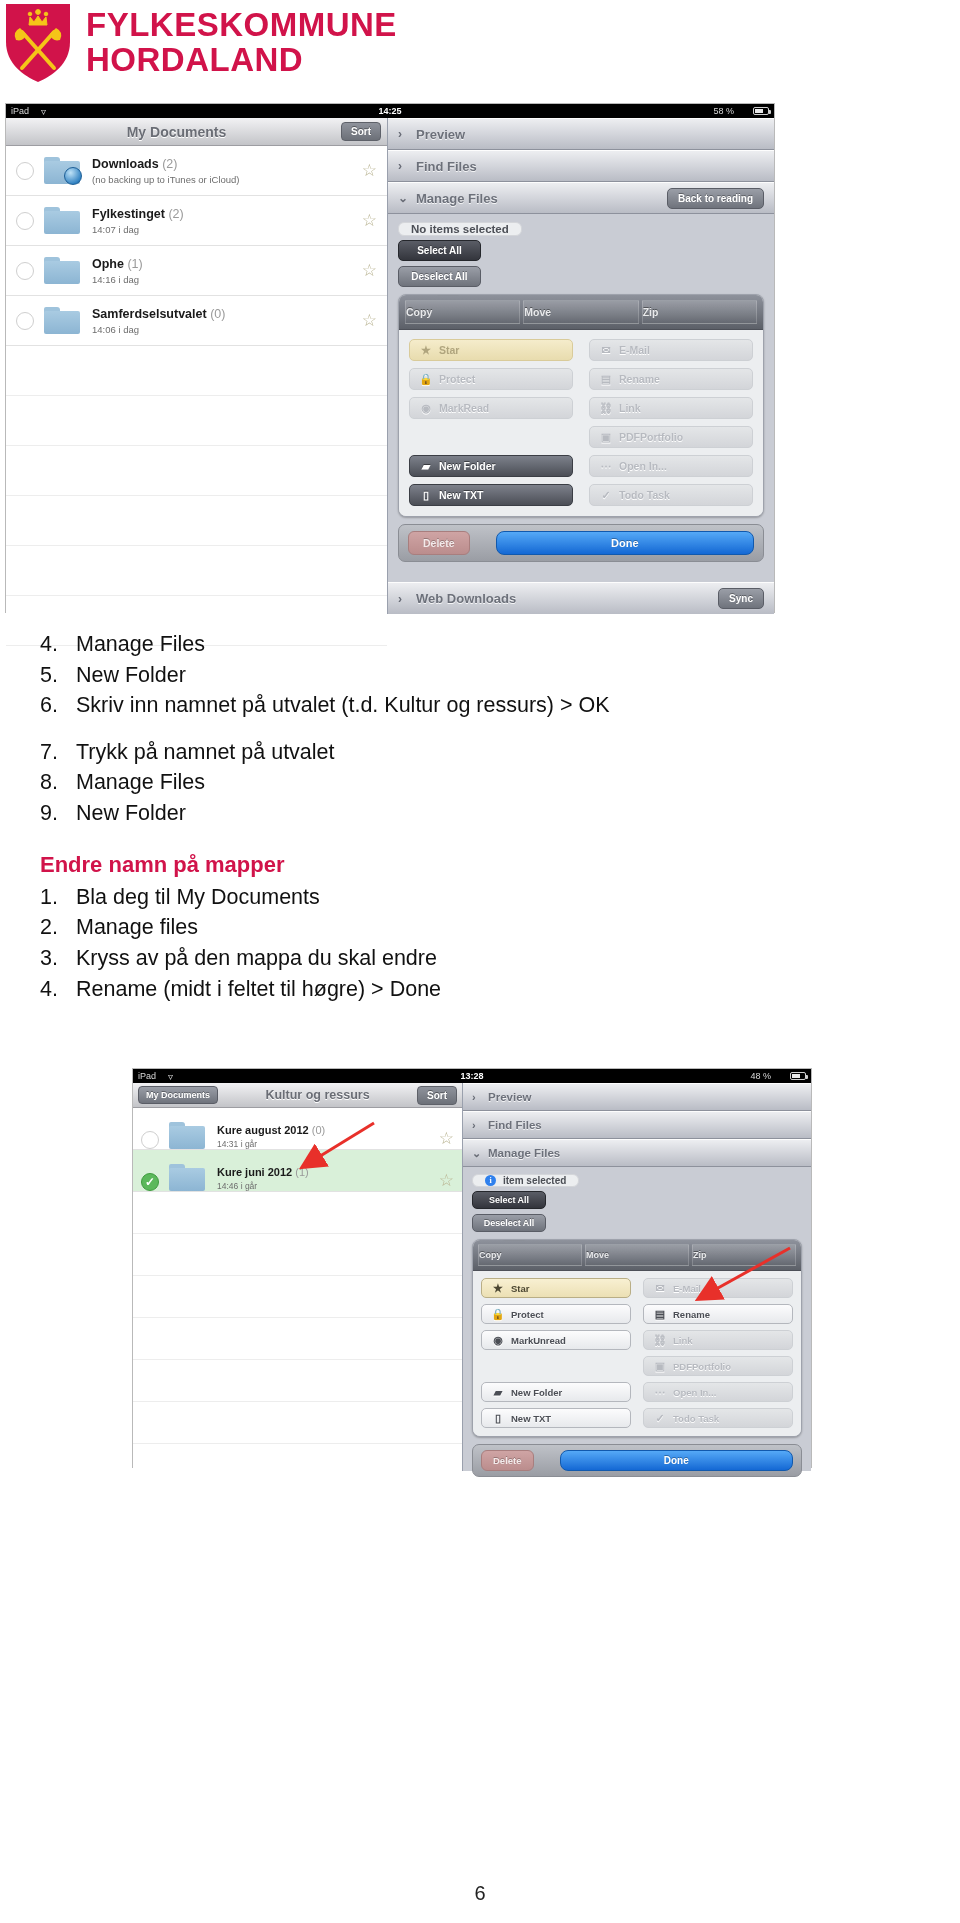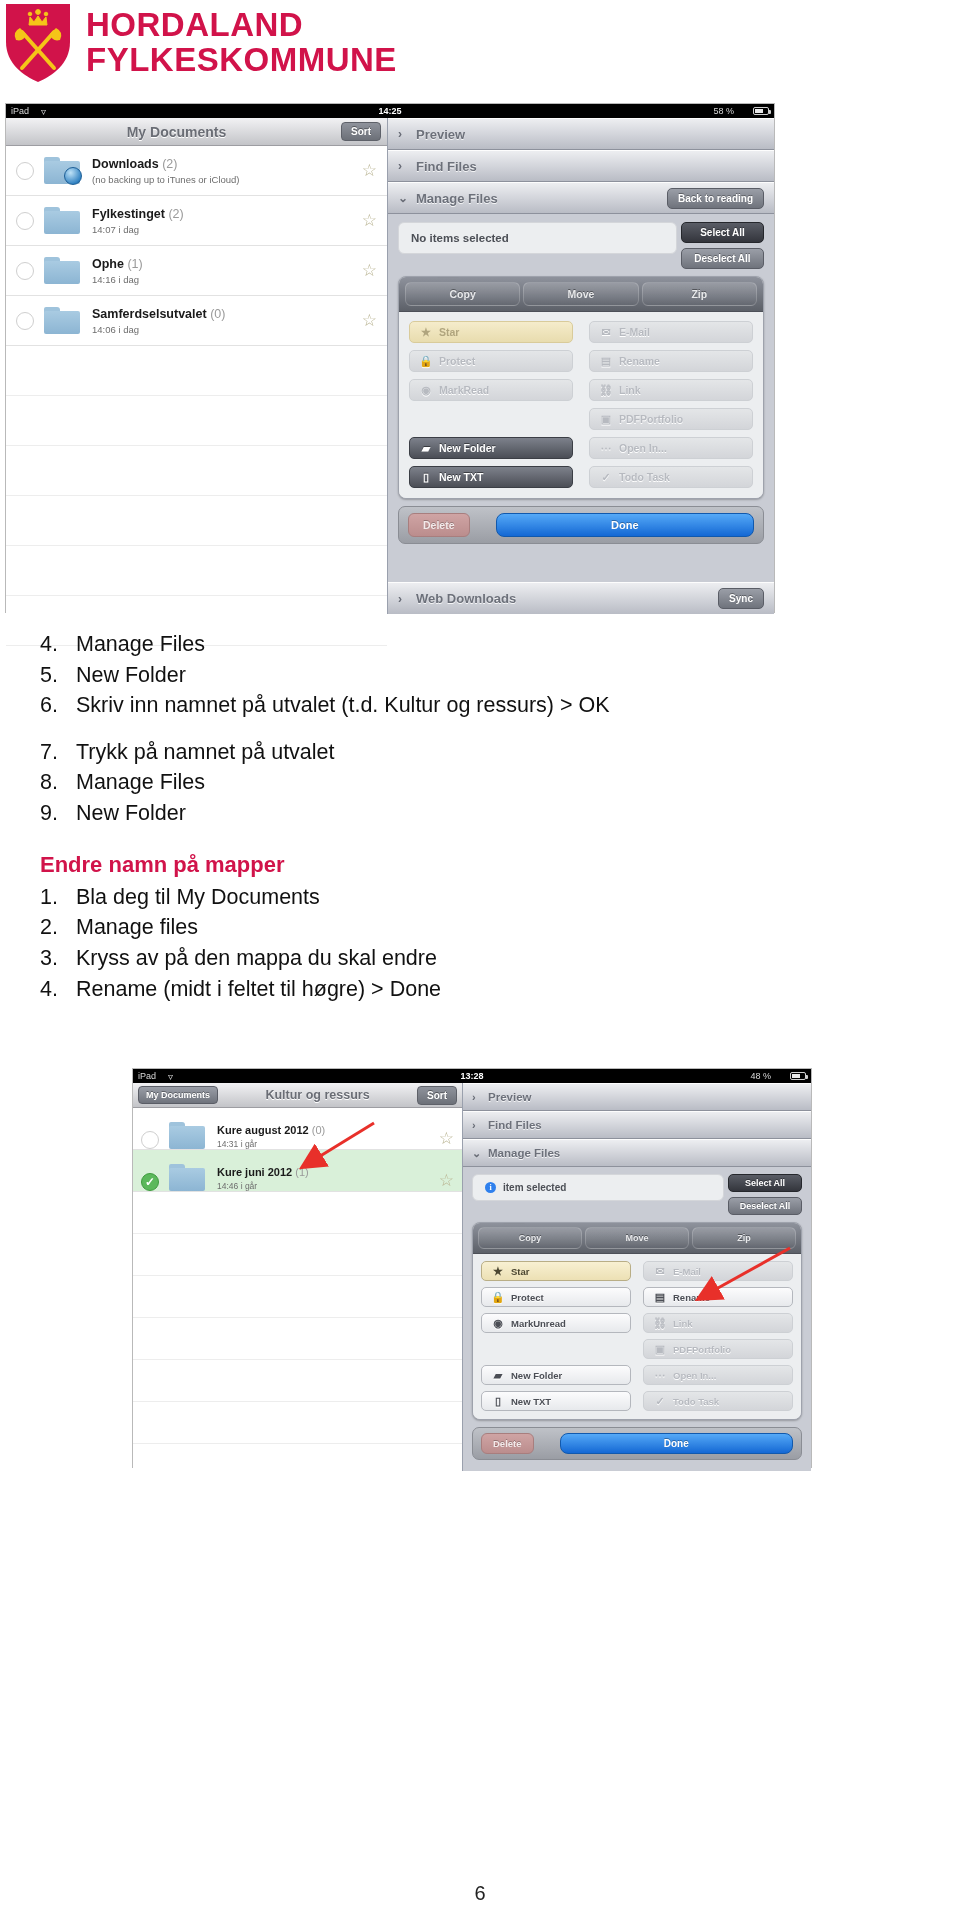--- a/index.html
+++ b/index.html
@@ -65,39 +65,39 @@
          border-bottom:1px solid #8d919c; border-top:1px solid #fdfdfd;
          display:flex; align-items:center; padding:0 10px; }
   .acc .chev { width:18px; color:#676b75; font-size:12px; font-weight:bold; }
   .acc .lbl { font-size:13px; font-weight:bold; color:#6c707a; text-shadow:0 1px 0 rgba(255,255,255,.8); }
   .acc .right-btn { margin-left:auto; }
   .gbtn { background:linear-gradient(#9a9ea7,#6f737c); border:1px solid #5a5d66; border-radius:5px;
           color:#fff; font-size:10px; font-weight:bold; padding:4px 10px; text-shadow:0 -1px 0 rgba(0,0,0,.35); }
   .gbtn.dark { background:linear-gradient(#5a5d66,#33353c); border-color:#25272c; }
 
   .mf-body { padding:8px 10px 6px; }
-  .selbar { display:flex; gap:4px; align-items:flex-start; }
+  .selbar { display:flex; gap:4px; align-items:flex-start;flex-direction:column; }
   .selbox { flex:1; background:#eceef0; border:1px solid #d4d6da; border-radius:6px;
             height:32px; display:flex; align-items:center; padding:0 12px;
             font-size:11.5px; font-weight:bold; color:#4c4f56; }
   .selbox .bluedot { width:11px; height:11px; border-radius:50%; background:#2f80ed; margin-right:7px;
                      display:inline-block; position:relative; }
   .selbox .bluedot:after { content:"i"; position:absolute; left:50%; top:49%; transform:translate(-50%,-50%);
                            color:#fff; font-size:8px; font-weight:bold; font-family:"Liberation Serif", serif; }
   .selcol { display:flex; flex-direction:column; gap:5px; width:83px; }
 
   .toolcard { margin-top:7px; background:#d8dade; border:1px solid #9ea2ac; border-radius:8px; overflow:hidden;
               box-shadow:0 1px 2px rgba(0,0,0,.25); position:relative; }
   .caret { position:absolute; left:38px; top:-9px; width:0; height:0;
            border-left:11px solid transparent; border-right:11px solid transparent;
            border-bottom:10px solid #8b8f98; }
   .toprow { display:flex; gap:3px; background:linear-gradient(#8e929c,#5c6068); padding:5px 6px;
             border-bottom:1px solid #4d5058; }
-  .toprow .tb { flex:1; text-align:center; font-size:10.5px; font-weight:bold; color:#e9eaec;
-                padding:5px 0; border-radius:6px; border:1px solid rgba(255,255,255,.18);
+  .toprow .tb { flex:1; font-size:10.5px; font-weight:bold; color:#e9eaec;
+                padding:5px 0; border-radius:0; border:1px solid rgba(255,255,255,.18);
                 background:linear-gradient(rgba(255,255,255,.16),rgba(255,255,255,0));
                 text-shadow:0 -1px 0 rgba(0,0,0,.4); }
   .grid { background:#eceef0; padding:9px 10px 10px; display:grid; grid-template-columns:1fr 1fr;
           gap:7px 16px; }
   .cellbtn { height:22px; border-radius:5px; display:flex; align-items:center; padding:0 8px;
              font-size:10.5px; font-weight:bold; }
   .cellbtn .ic { width:16px; text-align:center; margin-right:5px; font-size:11px; }
   .cellbtn.dis { background:linear-gradient(#e4e6e8,#d3d5d9); border:1px solid #cdd0d4; color:#b7bac0;
                  text-shadow:0 1px 0 #fff; }
   .cellbtn.star-on { background:linear-gradient(#f5eccb,#e8dcae); border:1px solid #d9cb9a; color:#b0a57e; }
@@ -162,22 +162,22 @@
       </g>
       <g stroke="#f5c518" stroke-width="4" stroke-linecap="round">
         <line x1="18" y1="30" x2="50" y2="66"></line>
         <line x1="50" y1="30" x2="18" y2="66"></line>
       </g>
       <path d="M16 26 q-8 4 -4 12 q8 2 10 -6 z" fill="#f5c518"></path>
       <path d="M52 26 q8 4 4 12 q-8 2 -10 -6 z" fill="#f5c518"></path>
     </svg>
   </div>
   <div class="logo-text">
+    <div>FYLKESKOMMUNE</div>
     <div>HORDALAND</div>
-    <div>FYLKESKOMMUNE</div>
   </div>
 </div>
 
 <div class="ipad1">
 
   <div class="statusbar">
     <div class="sb-left">
       <span>iPad</span>
       <span class="wifi">▿</span>
     </div>

